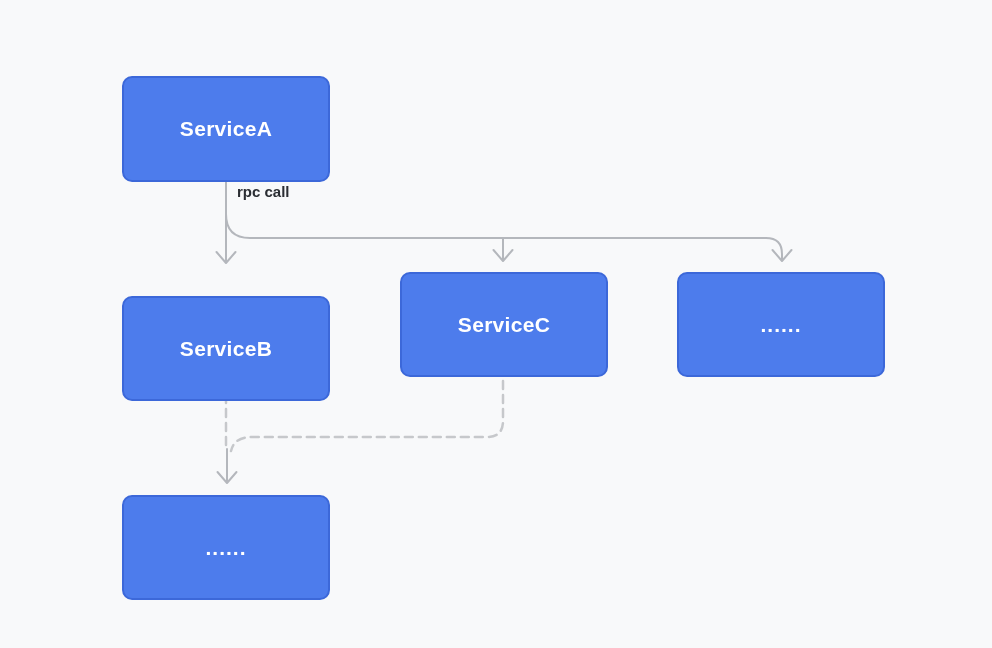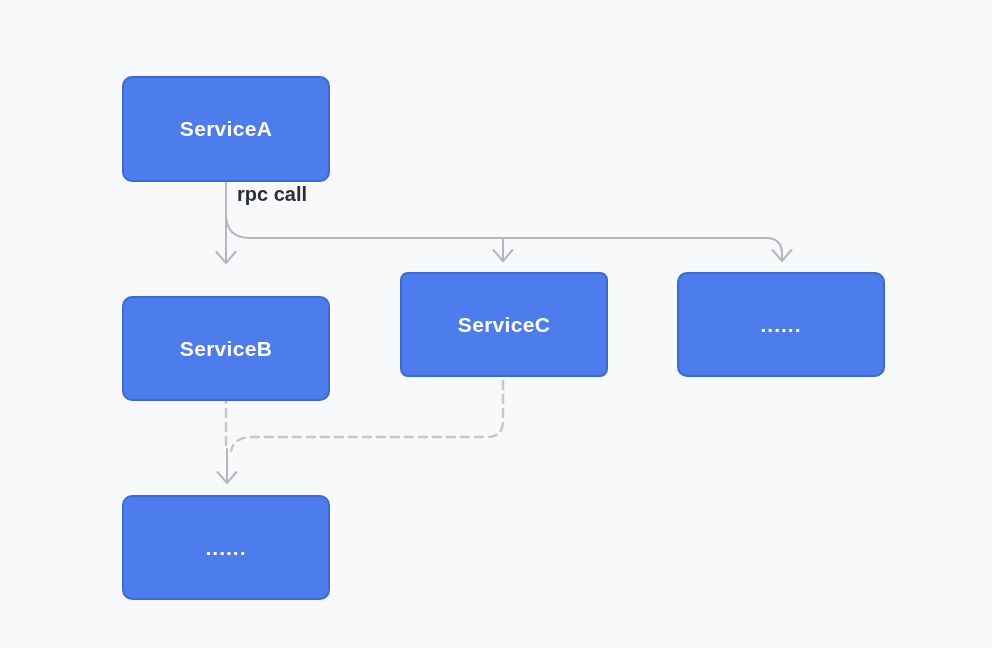--- a/index.html
+++ b/index.html
@@ -33,30 +33,30 @@
     display: flex;
     align-items: center;
     justify-content: center;
     color: var(--node-text, #ffffff);
     font-size: 21px;
     font-weight: bold;
     letter-spacing: 0.3px;
   }
   .node-a { left: 122px; top: 49px;  height: 106px; margin-top: 27px; }
   .node-b { left: 122px; top: 272px; margin-top: 24px; }
-  .node-c { left: 400px; top: 272px; border-radius: 8px; }
+  .node-c { left: 400px; top: 272px; }
   .node-d { left: 677px; top: 272px; }
   .node-e { left: 122px; top: 495px; }
   .node-dots { letter-spacing: 1px; }
   .edge-label {
     position: absolute;
     left: 237px;
     top: 183px;
     color: var(--edge-label-text, #2b2e33);
-    font-size: 20px;
+    font-size: 15px;
     font-weight: bold;
   }
   .solid-edge {
     fill: none;
     stroke: var(--connector, #b4b7bc);
     stroke-width: 2;
     stroke-linecap: round;
     stroke-linejoin: round;
   }
   .dashed-edge {

